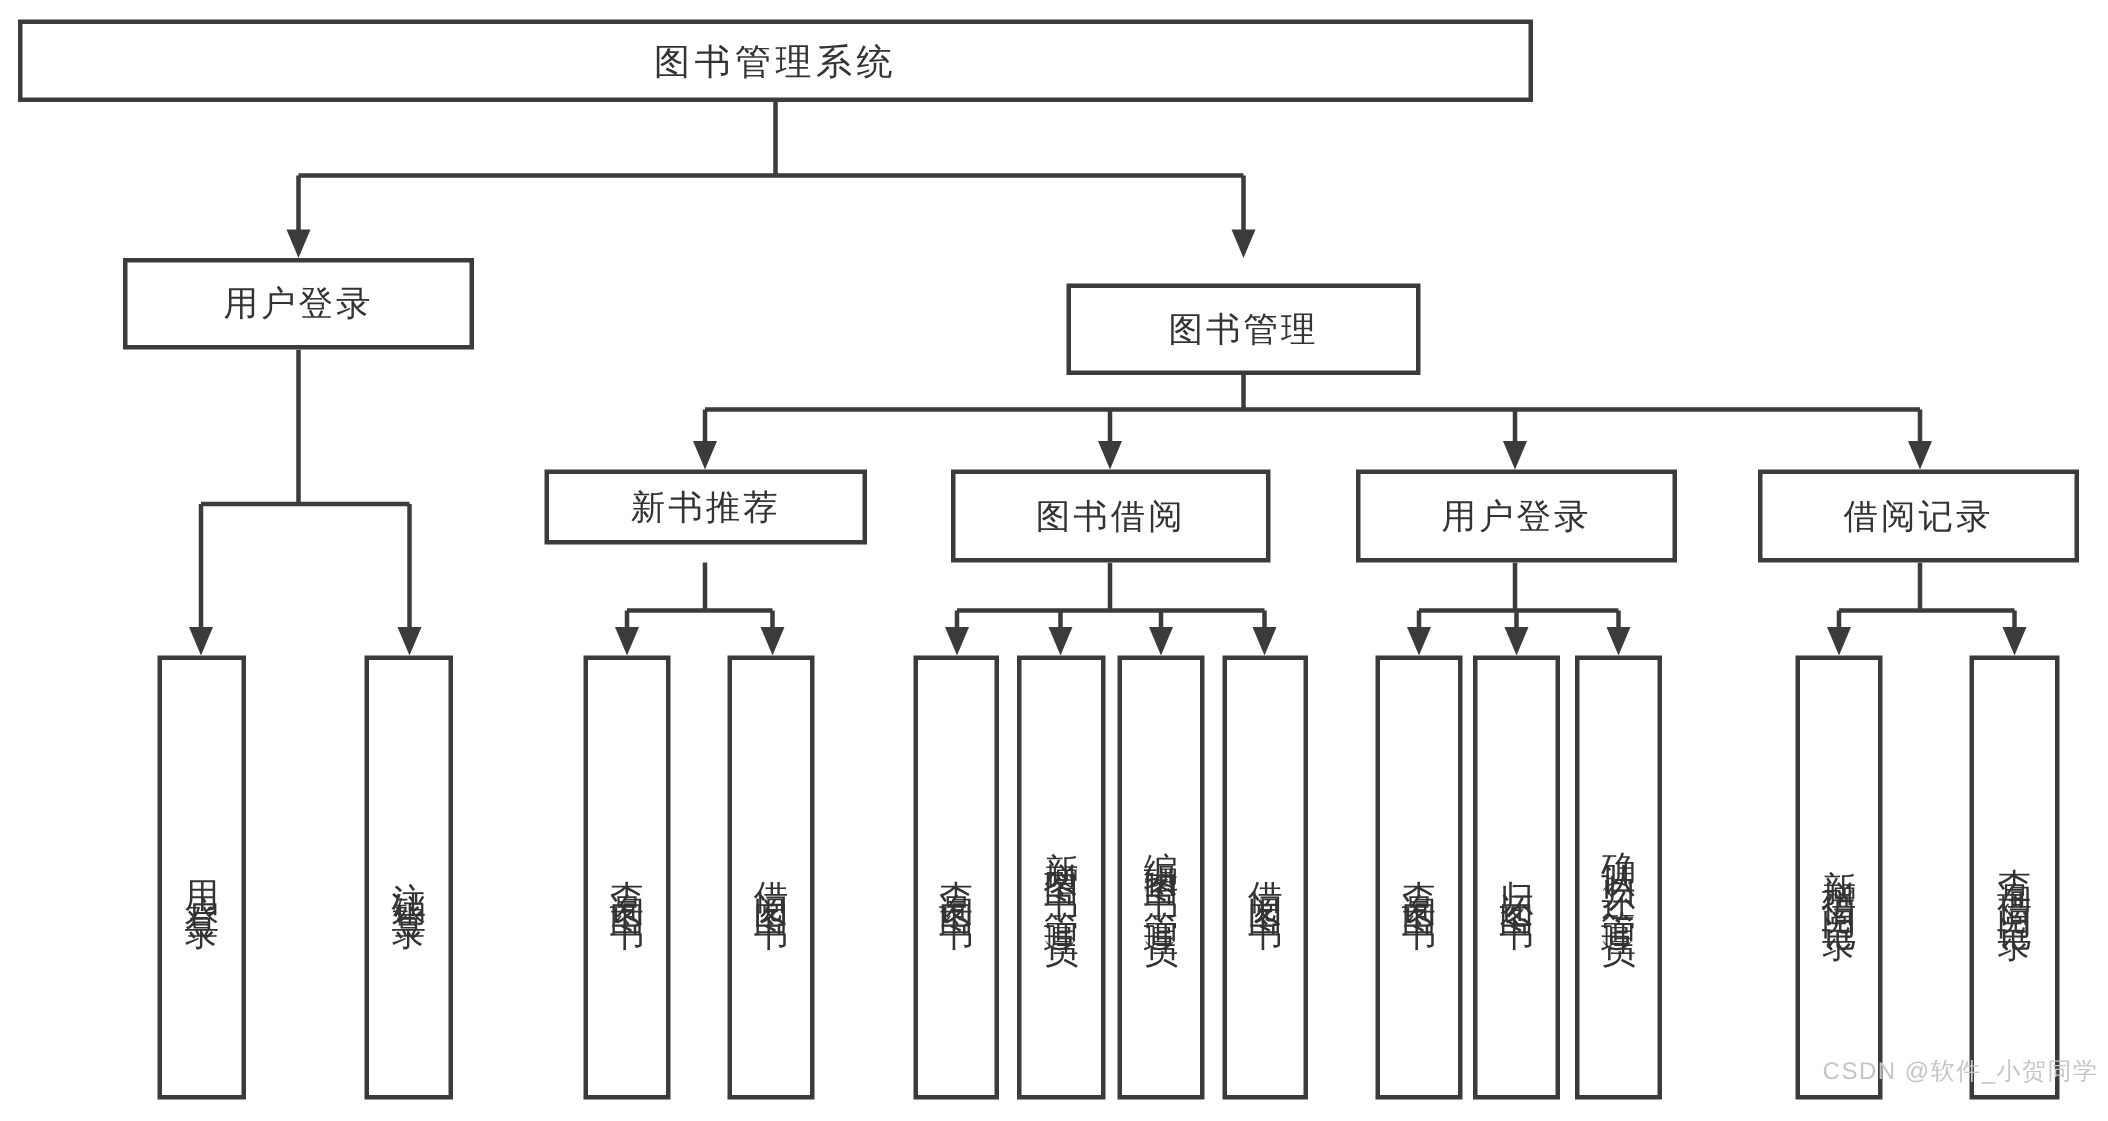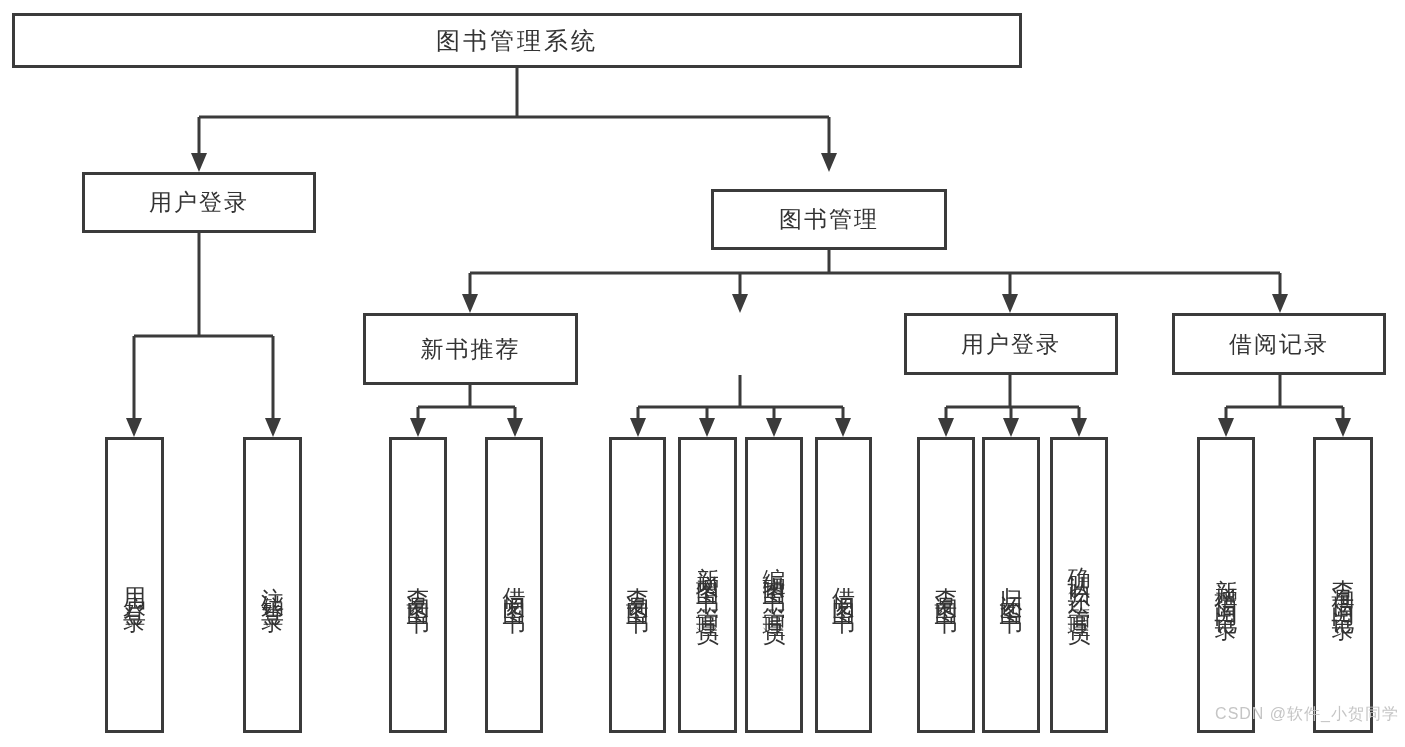--- a/index.html
+++ b/index.html
@@ -86,22 +86,25 @@
     <span class="lbl">图书管理系统</span>
   </div>
 
   <div class="node box-h" style="left:82px;top:172px;width:234px;height:61px;">
     <span class="lbl">用户登录</span>
   </div>
   <div class="node box-h" style="left:711px;top:172px;width:236px;height:61px;margin-top:17px;">
     <span class="lbl">图书管理</span>
   </div>
 
-  <div class="node box-h" style="left:363px;top:313px;width:215px;height:72px;">
+  <div class="node box-h" style="left:363px;top:313px;width:215px;height:50px;">
     <span class="lbl">新书推荐</span>
+  </div>
+  <div class="node box-h" style="left:634px;top:313px;width:213px;height:62px;">
+    <span class="lbl">图书借阅</span>
   </div>
   <div class="node box-h" style="left:904px;top:313px;width:214px;height:62px;">
     <span class="lbl">用户登录</span>
   </div>
   <div class="node box-h" style="left:1172px;top:313px;width:214px;height:62px;">
     <span class="lbl">借阅记录</span>
   </div>
 
   <div class="node box-v" style="left:105px;top:437px;width:59px;height:296px;">
     <span class="lbl">用户登录</span>

